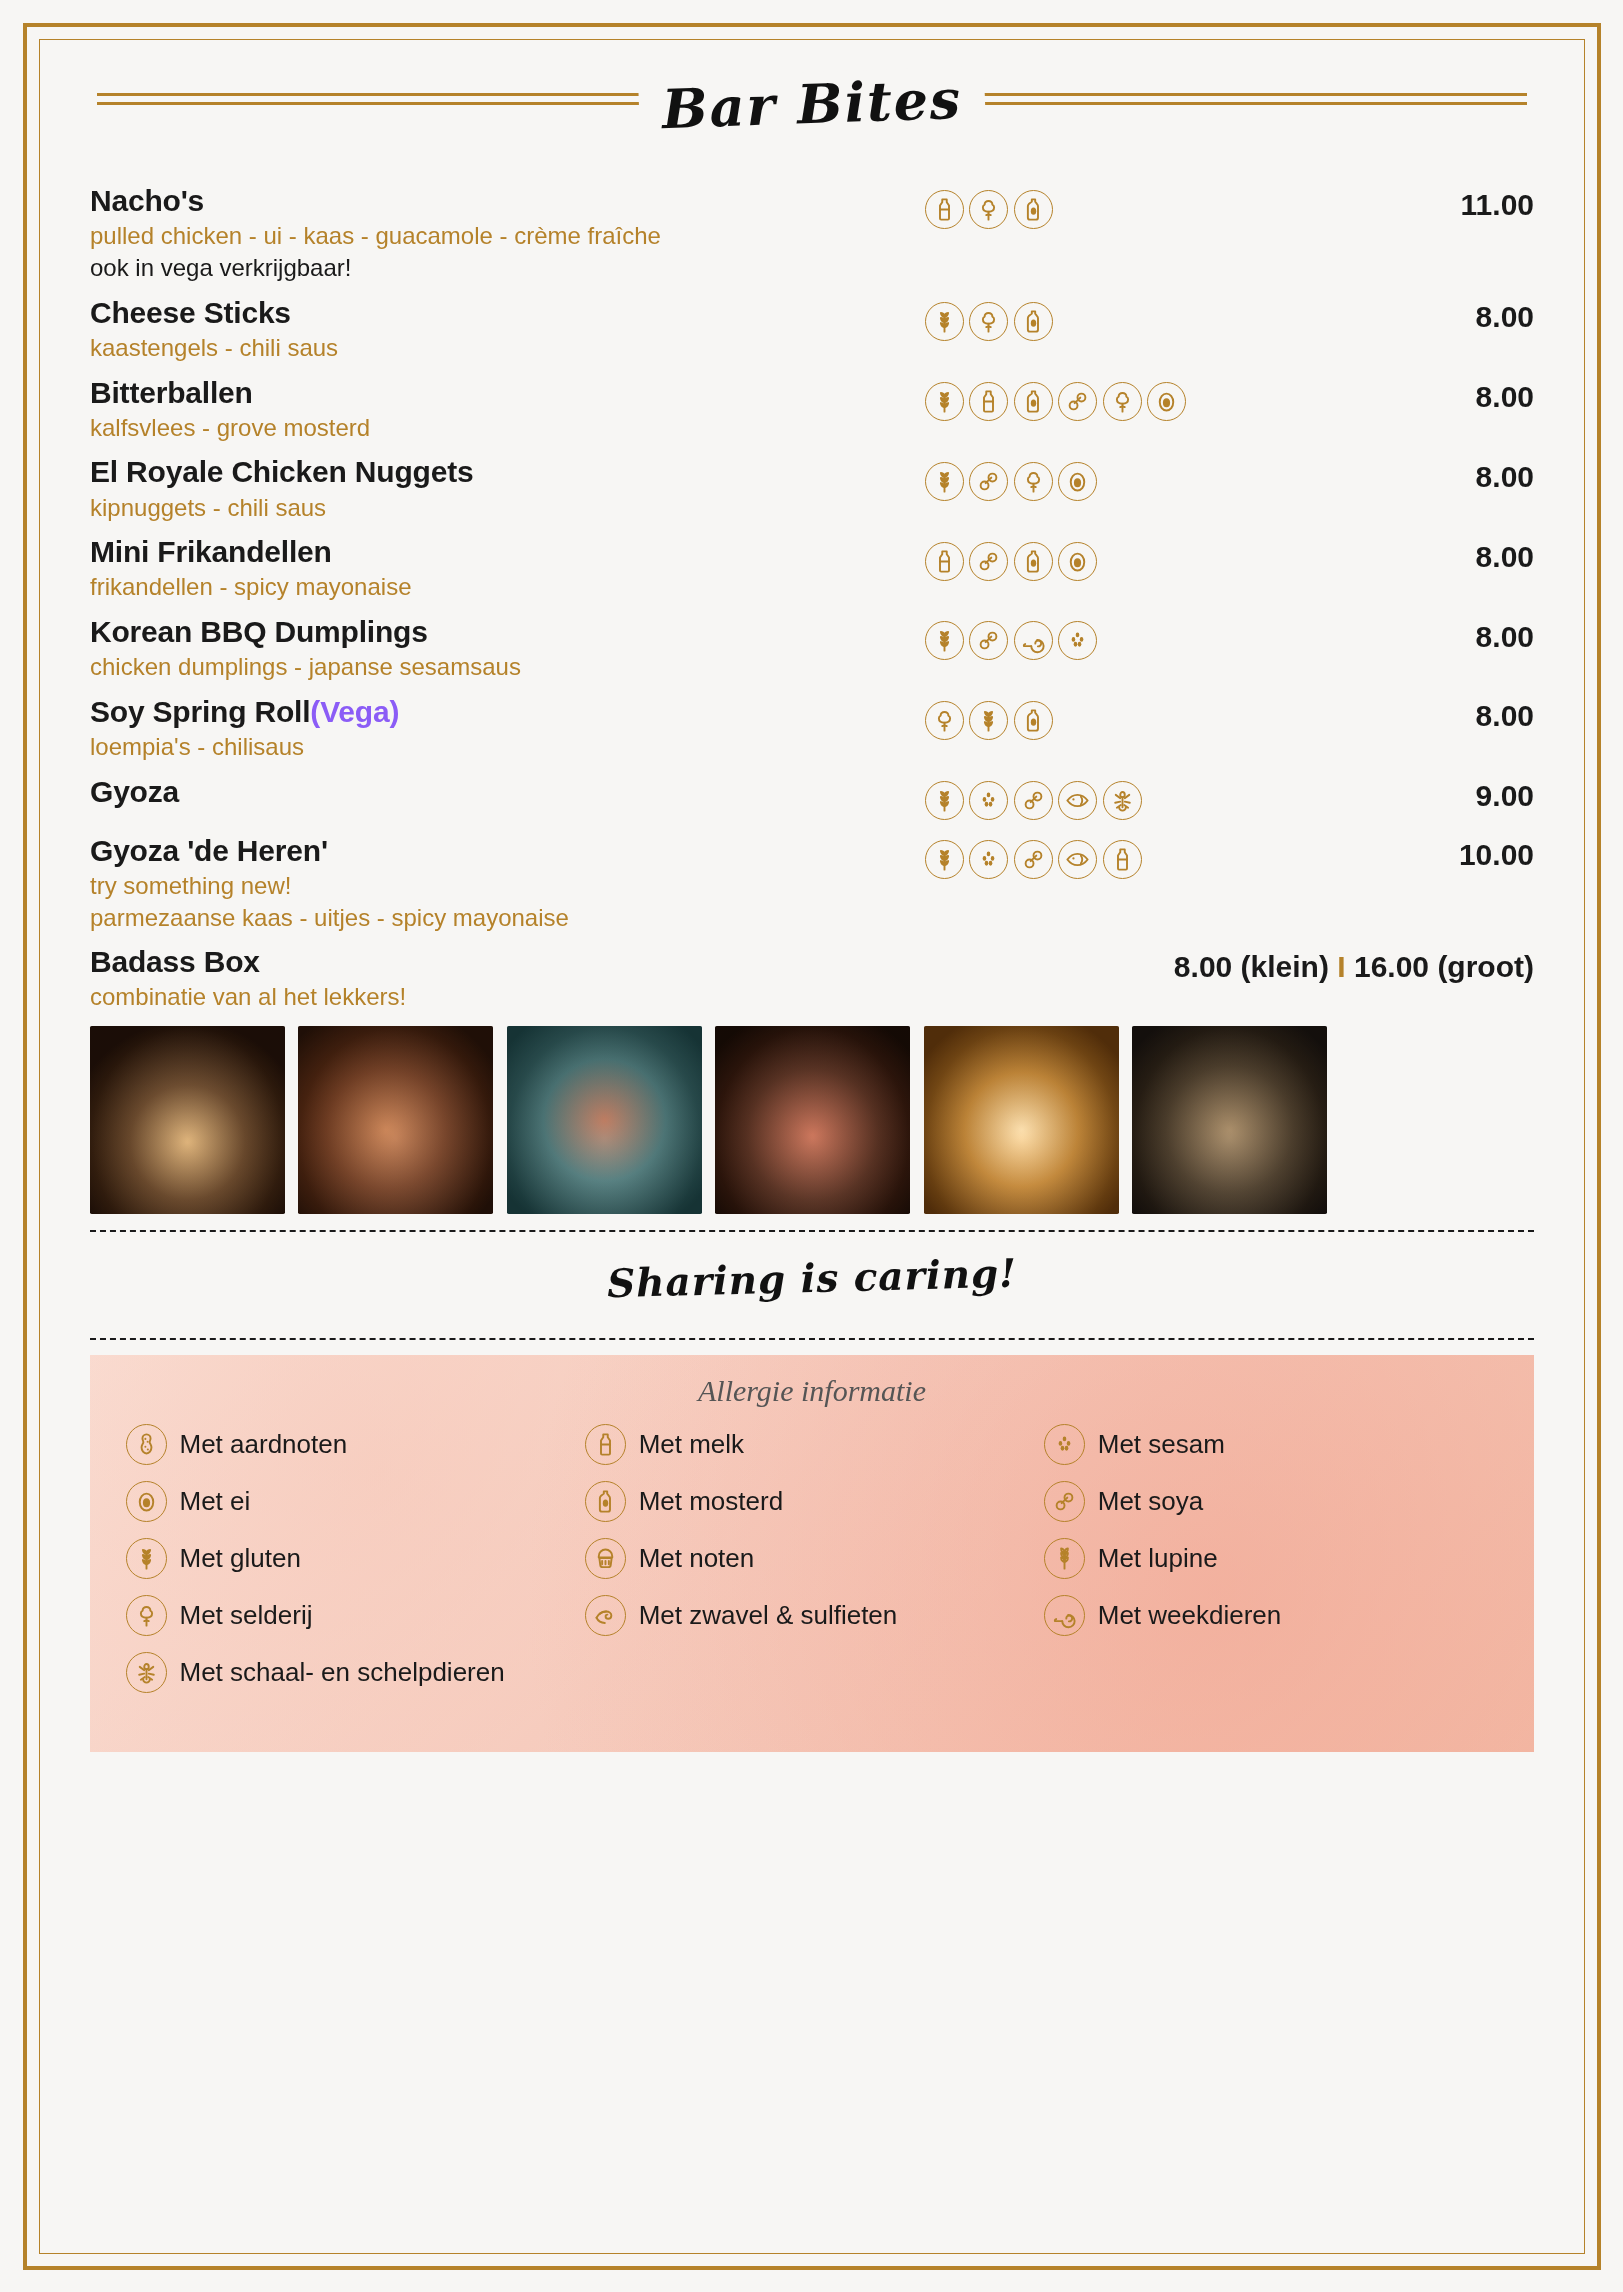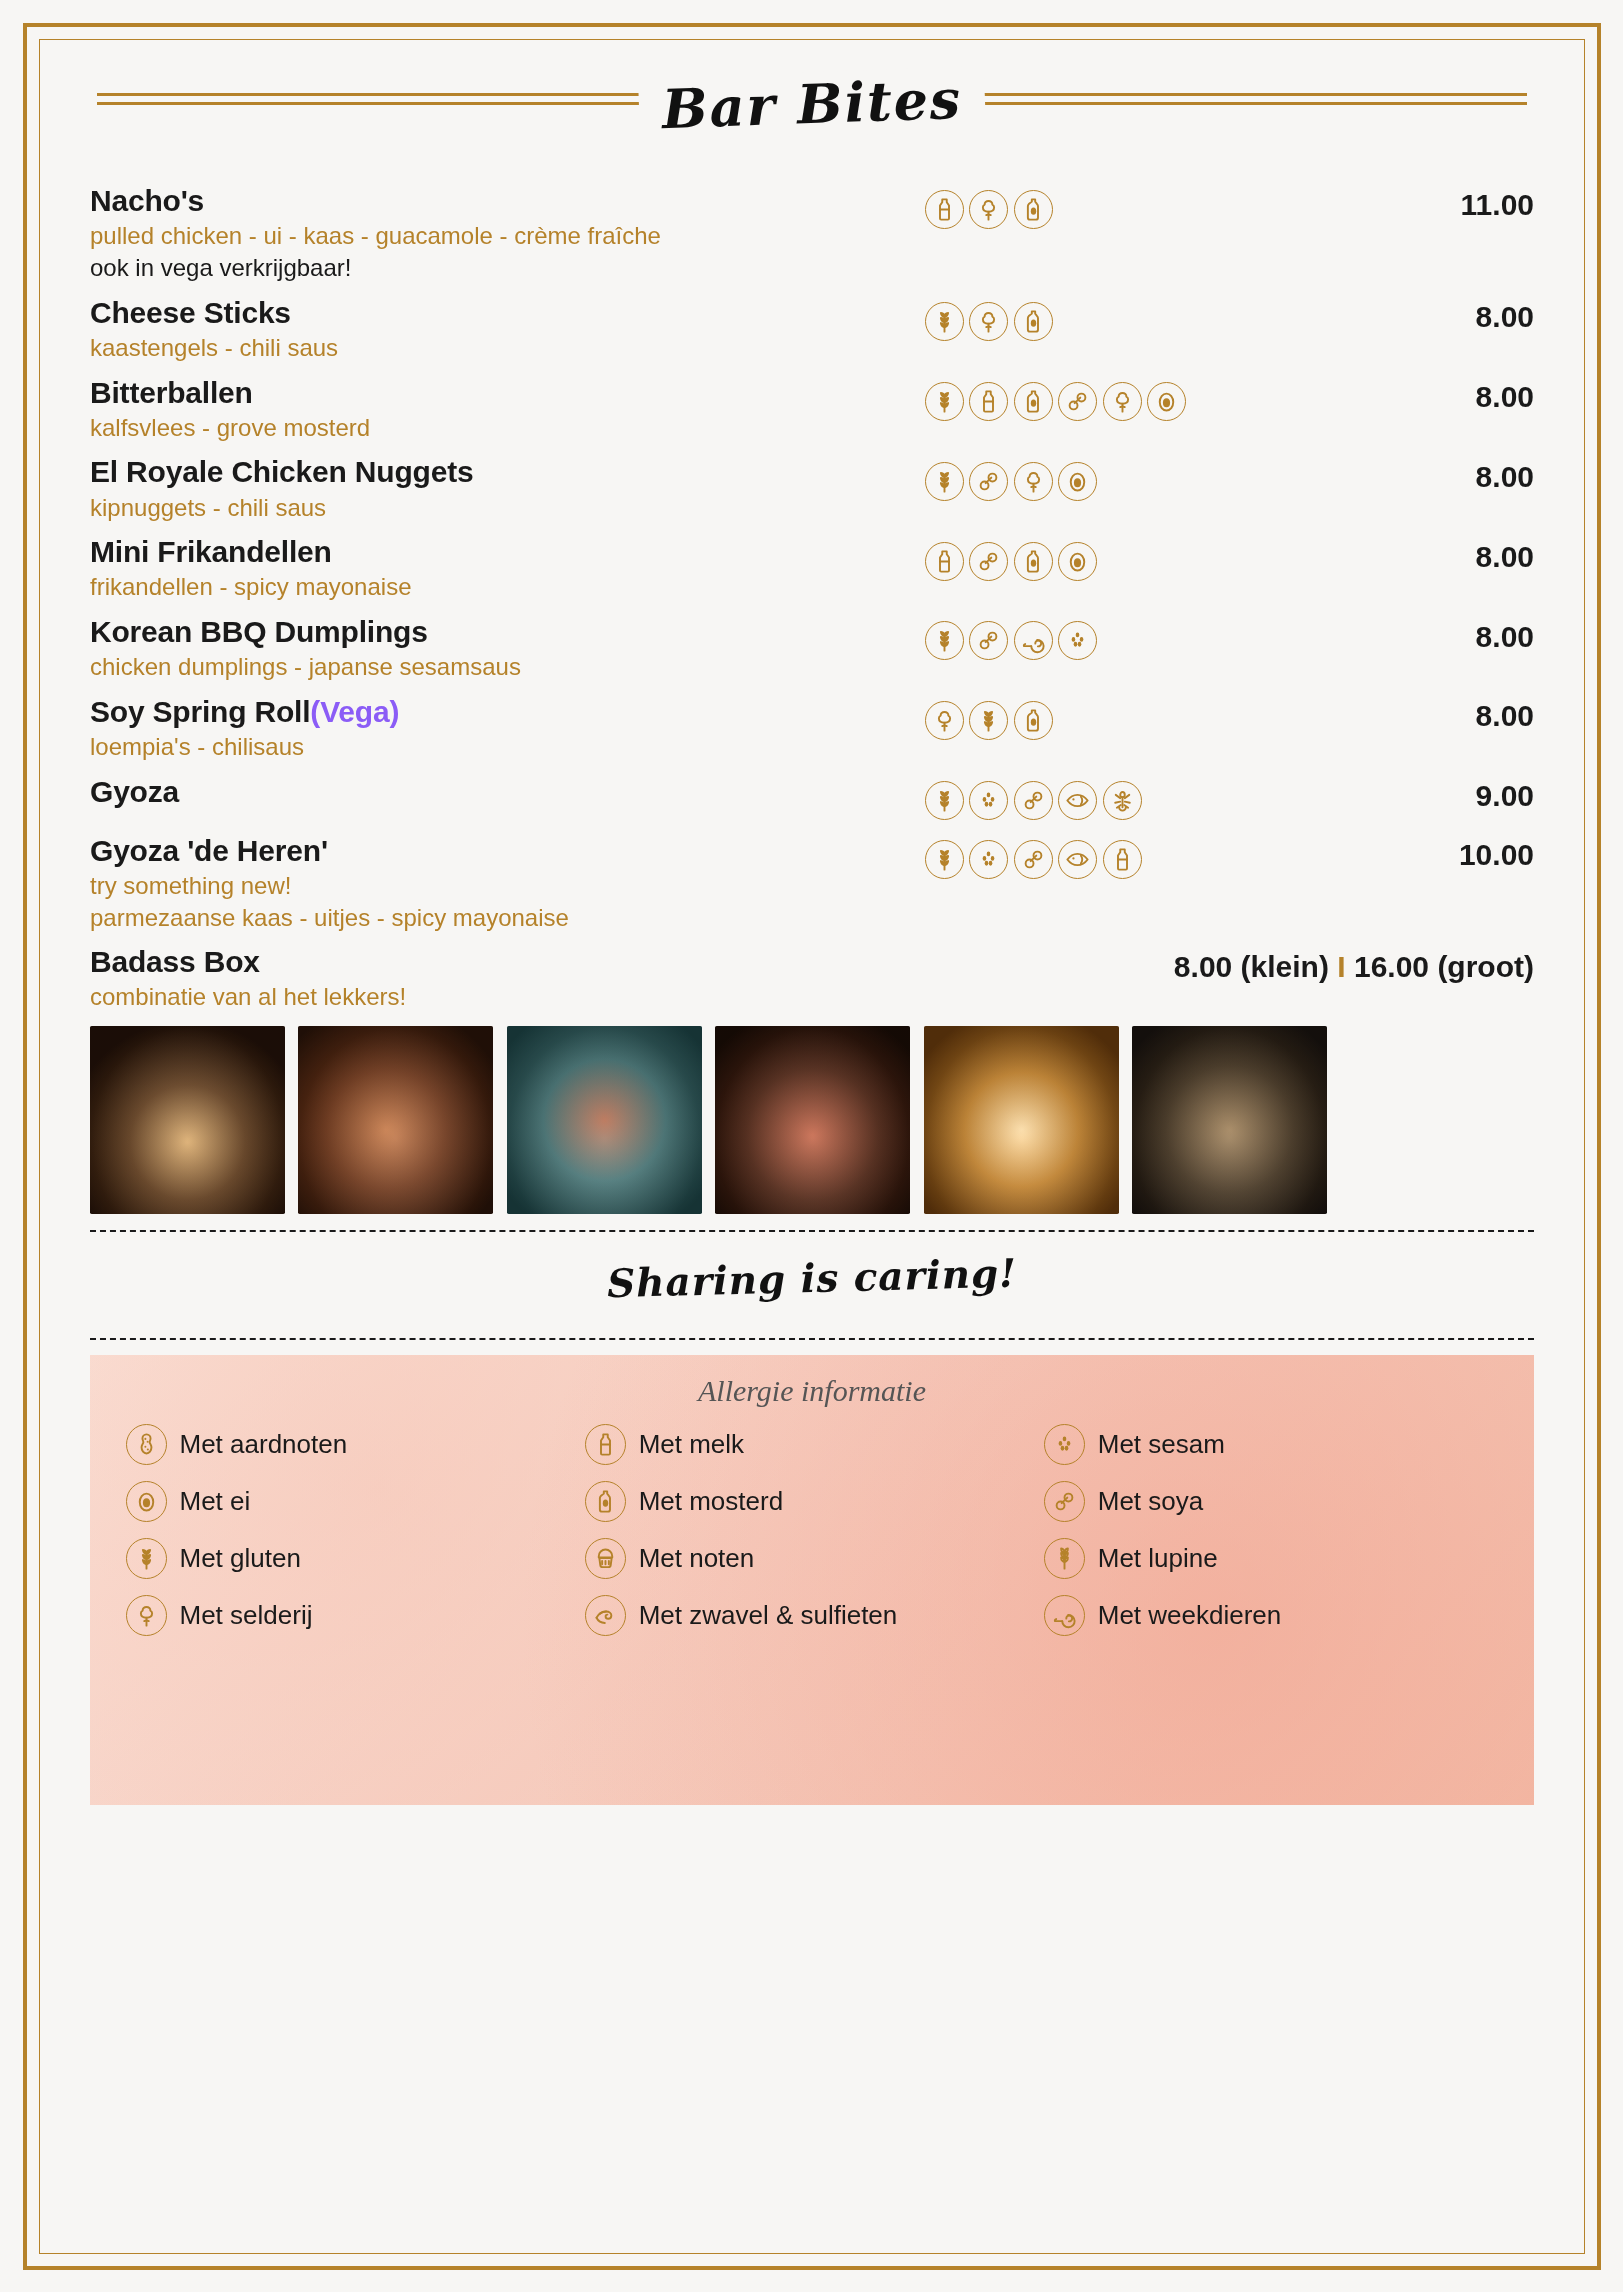--- a/index.html
+++ b/index.html
@@ -154,21 +154,21 @@
     font-weight: 700;
     color: #111;
     padding: 23px 0 21.5px 0;
     letter-spacing: 0.9px;
     transform: rotate(-1.5deg);
   }
 
   
   .allergy {
     margin-top: 14.3px;
-    height: 450px;
+    height: 397px;
     background:
       radial-gradient(circle at 78% 60%, rgba(241,160,140,0.55), rgba(248,214,200,0.0) 60%),
       radial-gradient(circle at 20% 30%, rgba(246,198,182,0.6), rgba(250,228,218,0.0) 55%),
       linear-gradient(135deg, #fbe4db 0%, #f6cfc2 45%, #f3bda9 100%);
     padding: 19.7px 36px 9px 36px;
     position: relative;
   }
   .allergy-title {
     text-align: center;
     font-size: 30px;
@@ -734,18 +734,29 @@
             <span class="ic">
               <svg width="27" height="27" viewBox="0 0 24 24">
                 <path stroke="currentColor" fill="none" stroke-width="1.7" stroke-linecap="round" stroke-linejoin="round" d="M4 17h6"></path>
                 <path stroke="currentColor" fill="none" stroke-width="1.7" stroke-linecap="round" stroke-linejoin="round" d="M10 17a5.5 5.5 0 1 0 5.3-5.5"></path>
                 <path stroke="currentColor" fill="none" stroke-width="1.7" stroke-linecap="round" stroke-linejoin="round" d="M13.6 14.8a2.6 2.6 0 1 1 2.3 2.4"></path>
                 <path stroke="currentColor" fill="none" stroke-width="1.7" stroke-linecap="round" stroke-linejoin="round" d="M4.6 15.2c-.9.3-1.3 1-1.1 1.8"></path>
               </svg>
             </span>
             <span class="al-label">Met weekdieren</span>
           </div>
+          <div class="al">
+            <span class="ic">
+              <svg width="27" height="27" viewBox="0 0 24 24">
+                <path stroke="currentColor" fill="none" stroke-width="1.7" stroke-linecap="round" stroke-linejoin="round" d="M12 9v9"></path>
+                <path stroke="currentColor" fill="none" stroke-width="1.7" stroke-linecap="round" stroke-linejoin="round" d="M9 18c0 1.6 1.3 3 3 3s3-1.4 3-3"></path>
+                <path stroke="currentColor" fill="none" stroke-width="1.7" stroke-linecap="round" stroke-linejoin="round" d="M12 9c-1 0-2-.8-2-2 0-1.4 1-2.5 2-2.5s2 1.1 2 2.5c0 1.2-1 2-2 2z"></path>
+                <path stroke="currentColor" fill="none" stroke-width="1.7" stroke-linecap="round" stroke-linejoin="round" d="M10 10L6 7M14 10l4-3M10 13l-4.5 1M14 13l4.5 1M10.5 16L7 18.5M13.5 16l3.5 2.5"></path>
+              </svg>
+            </span>
+            <span class="al-label">Met schaal- en schelpdieren</span>
+          </div>
         </div>
     </div>
 
   </div>
 </div>
 
 
 </body></html>

